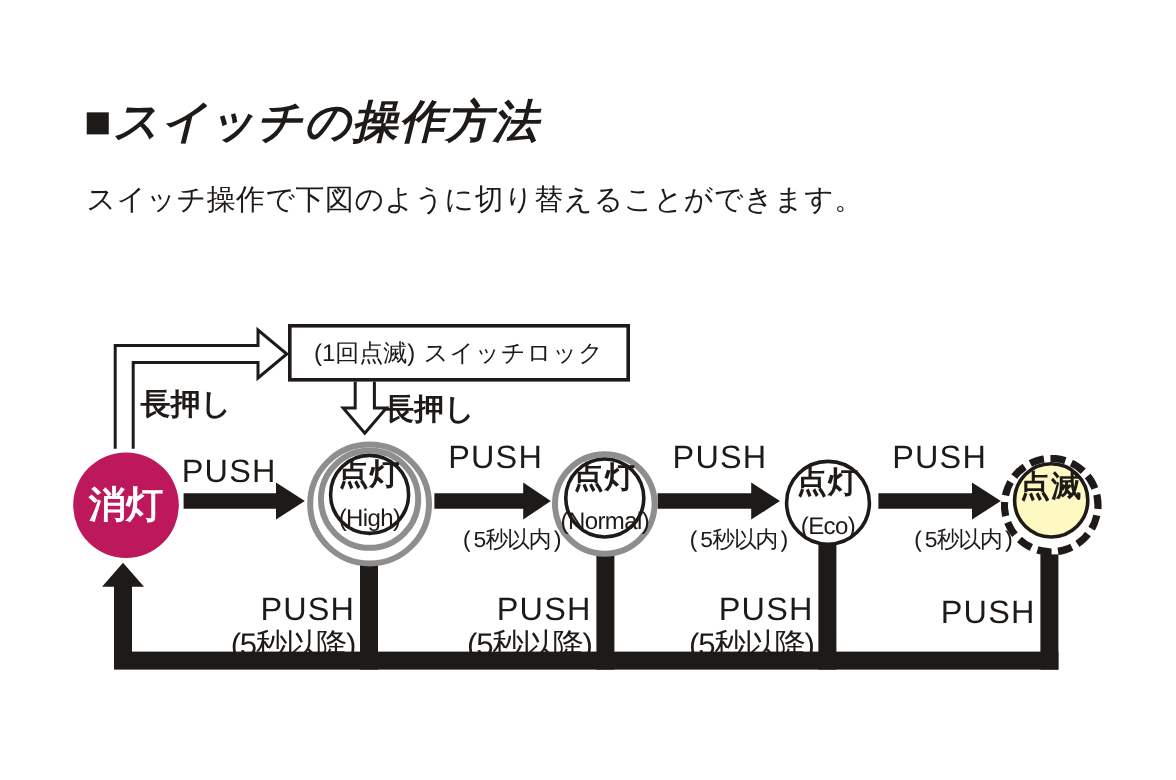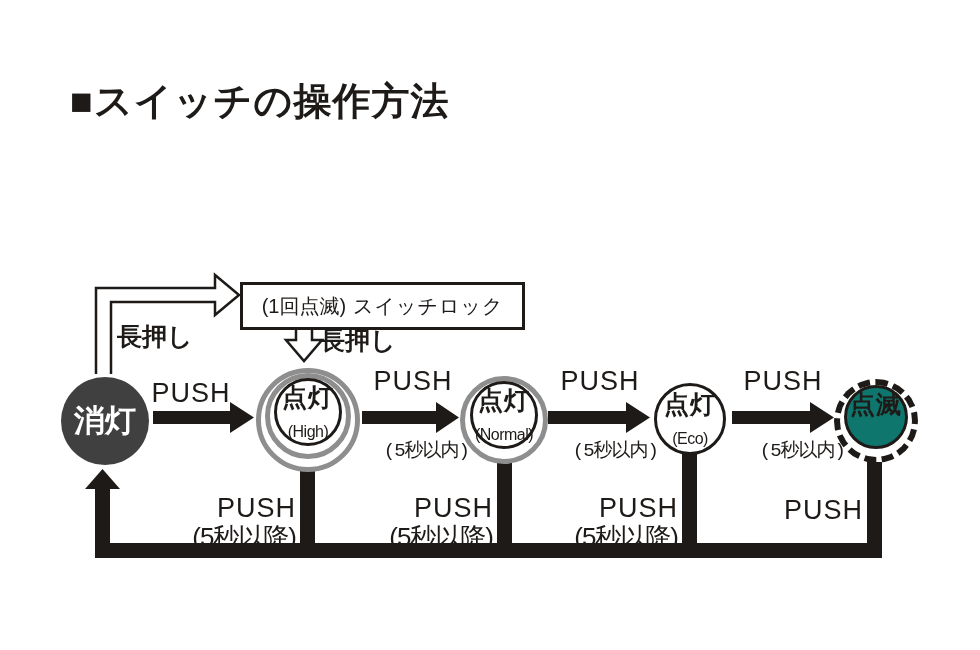--- a/index.html
+++ b/index.html
@@ -10,71 +10,70 @@
     background: #ffffff;
     overflow: hidden;
     font-family: "Liberation Sans", "DejaVu Sans", sans-serif;
     color: #1e1a18;
   }
   .abs { position: absolute; }
 
   
   .title {
     left: 70px; top: 76px;
-    font-size: 38px; font-weight: bold; letter-spacing: 1px;
+    font-size: 38px; font-weight: bold; letter-spacing: 1px; font-style: italic;
   }
   .subtitle {
     left: 72px; top: 150px;
     font-size: 24px; letter-spacing: 0.5px;
   }
   .modes {
     left: 72px; top: 196px;
     font-size: 24px; letter-spacing: 0.5px;
   }
 
   
   svg.overlay { position: absolute; left: 0; top: 0; pointer-events: none; }
 
   
   .lock-box {
     left: 240px; top: 270px; width: 285px; height: 48px;
     border: 3px solid #1e1a18; background: #ffffff;
     display: flex; align-items: center; justify-content: center; gap: 7px;
     box-sizing: border-box;
-    margin-top: 12px;
   }
   .lock-note { font-size: 20px; }
   .lock-label { font-size: 20px; font-weight: normal; letter-spacing: 1px; }
 
   .long-press { font-size: 25px; font-weight: bold; text-align: center; }
   .lp1 { left: 117px; top: 320px; }
   .lp2 { left: 320px; top: 324px; }
 
   
   .circle { border-radius: 50%; box-sizing: border-box; display: flex; justify-content: center; background: #ffffff; }
   .node-off {
     left: 61px; top: 377px; width: 88px; height: 88px;
-    background: #404040; color: #ffffff;
+    background: #be185d; color: #ffffff;
     font-size: 31px; font-weight: bold;
     display: flex; align-items: center; justify-content: center;
     border-radius: 50%;
   }
   .ring-gray { border: 5px solid #8e8e8e; }
   .ring-black { border: 3px solid #1e1a18; }
   .node-high  { left: 256px; top: 368px; width: 104px; height: 104px; }
   .node-high .mid { width: 86px; height: 86px; }
   .node-high .inner { width: 68px; height: 68px; }
   .node-normal { left: 460px; top: 376px; width: 88px; height: 88px; }
   .node-normal .inner { width: 68px; height: 68px; }
   .node-eco { left: 654px; top: 383px; width: 72px; height: 72px; }
   .node-blink { left: 834px; top: 379px; width: 84px; height: 84px; border: 6px dashed #1e1a18; background: transparent; }
-  .node-blink .inner { width: 64px; height: 64px; background: #0f766e; }
+  .node-blink .inner { width: 64px; height: 64px; background: #fef9c3; }
   .node-text { display: flex; flex-direction: column; align-items: center; justify-content: center; line-height: 1; }
   .node-label { font-size: 25px; font-weight: bold; letter-spacing: 1px; }
-  .node-sub { font-size: 16px; margin-top: 14px; letter-spacing: -0.5px; }
+  .node-sub { font-size: 20px; margin-top: 14px; letter-spacing: -0.5px; }
 
   
   .fwd-label { font-size: 27px; text-align: center; width: 120px; letter-spacing: 1px; }
   .fwd-sub { font-size: 19px; text-align: right; width: 120px; letter-spacing: -1px; font-family: Liberation Mono, monospace; }
   .f1 { left: 131px; top: 378px; }
   .f2 { left: 353px; top: 366px; } .f2s { left: 349px; top: 437px; }
   .f3 { left: 540px; top: 366px; } .f3s { left: 538px; top: 437px; }
   .f4 { left: 723px; top: 366px; } .f4s { left: 725px; top: 437px; }
 
   
@@ -85,20 +84,21 @@
   .r2 { left: 363px; top: 495px; }
   .r3 { left: 548px; top: 495px; }
   .r4 { left: 733px; top: 497px; }
 </style>
 </head>
 <body>
 
 <div class="canvas">
 
   <div class="abs title">■スイッチの操作方法</div>
+  <div class="abs subtitle">スイッチ操作で下図のように切り替えることができます。</div>
 
   <svg class="overlay" width="980" height="650" viewBox="0 0 980 650">
 
     <g fill="#1e1a18">
       <rect x="300" y="466" width="15" height="92"></rect>
       <rect x="497" y="458" width="15" height="100"></rect>
       <rect x="682" y="452" width="15" height="106"></rect>
       <rect x="867" y="462" width="15" height="96"></rect>
       <rect x="95" y="543" width="787" height="15"></rect>
       <rect x="95" y="486" width="15" height="60"></rect>

